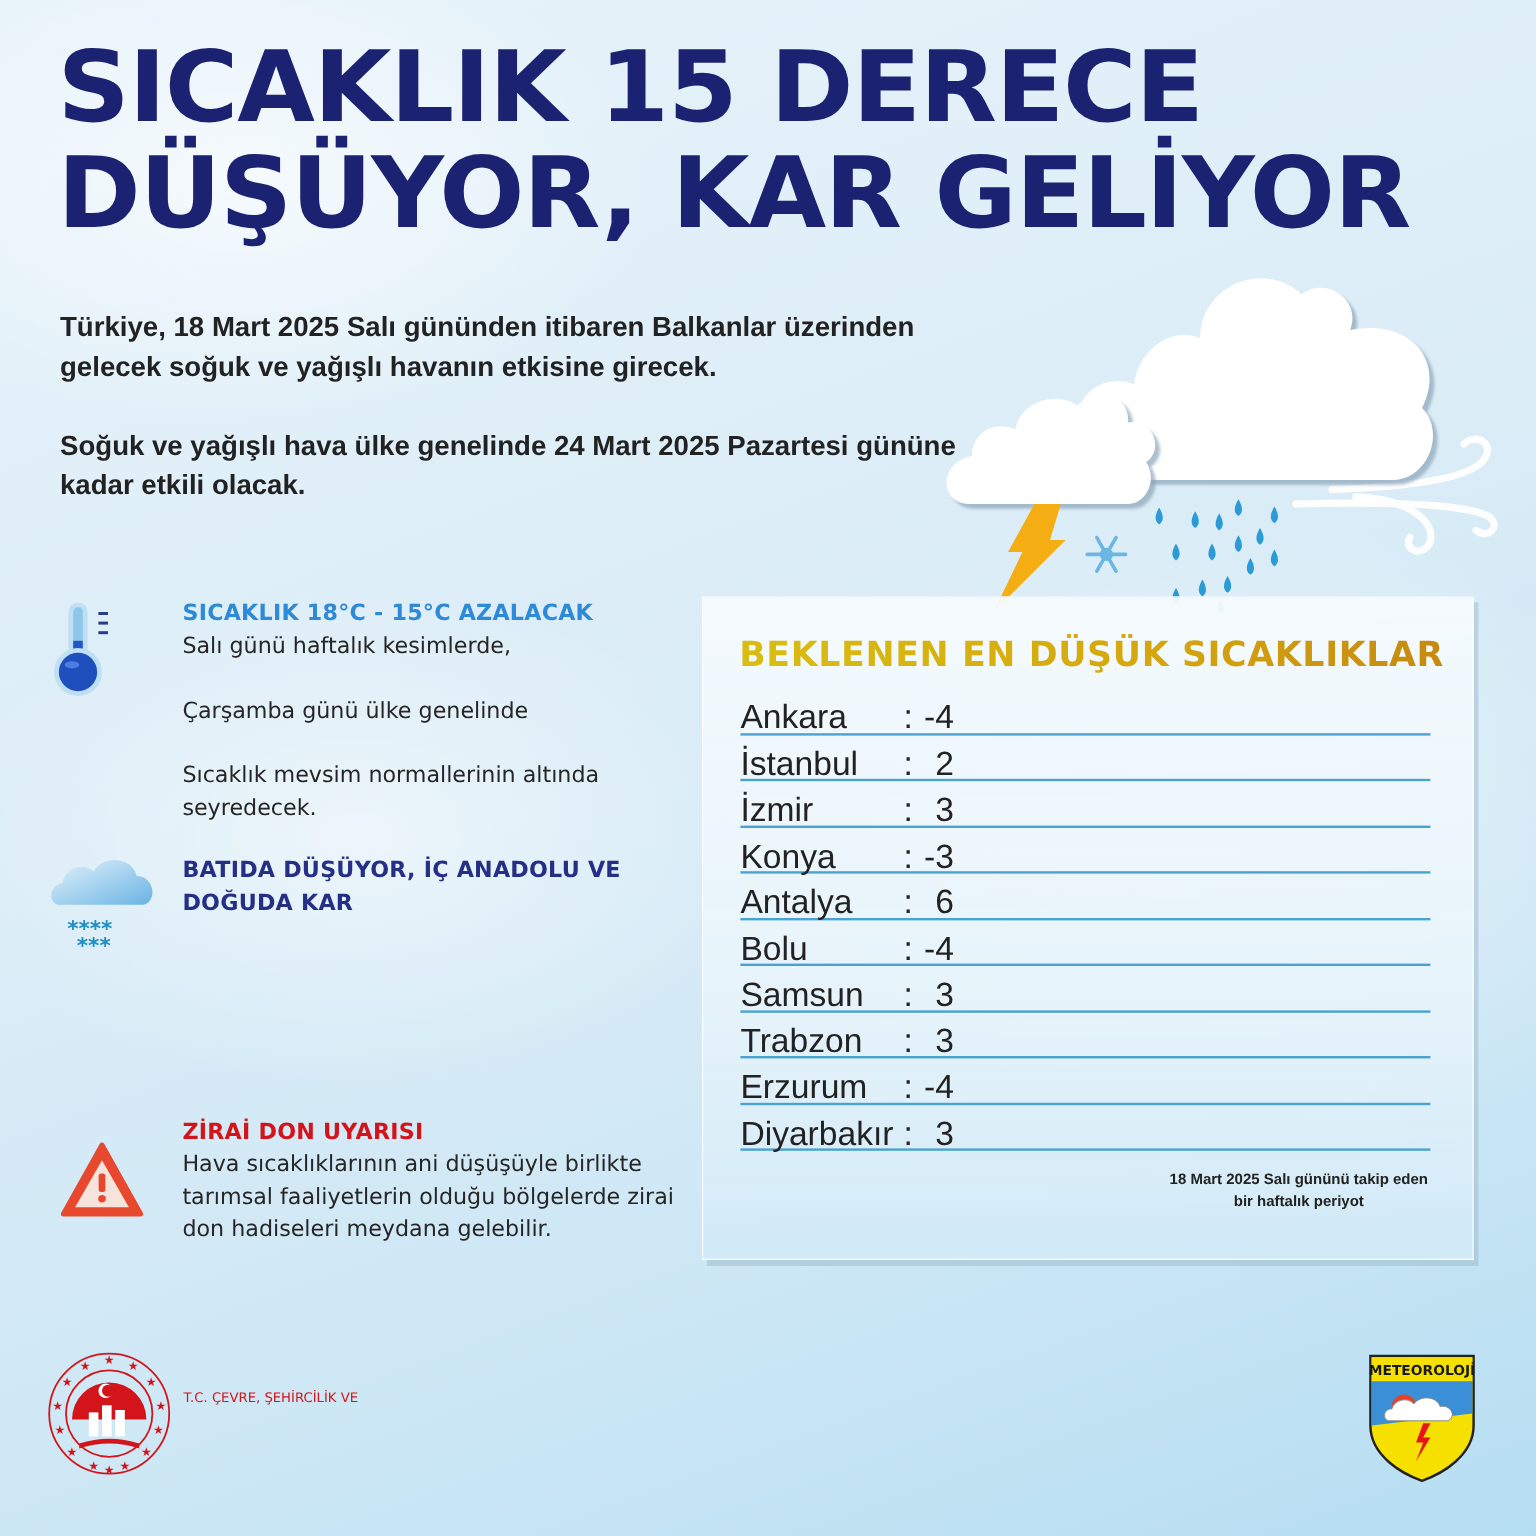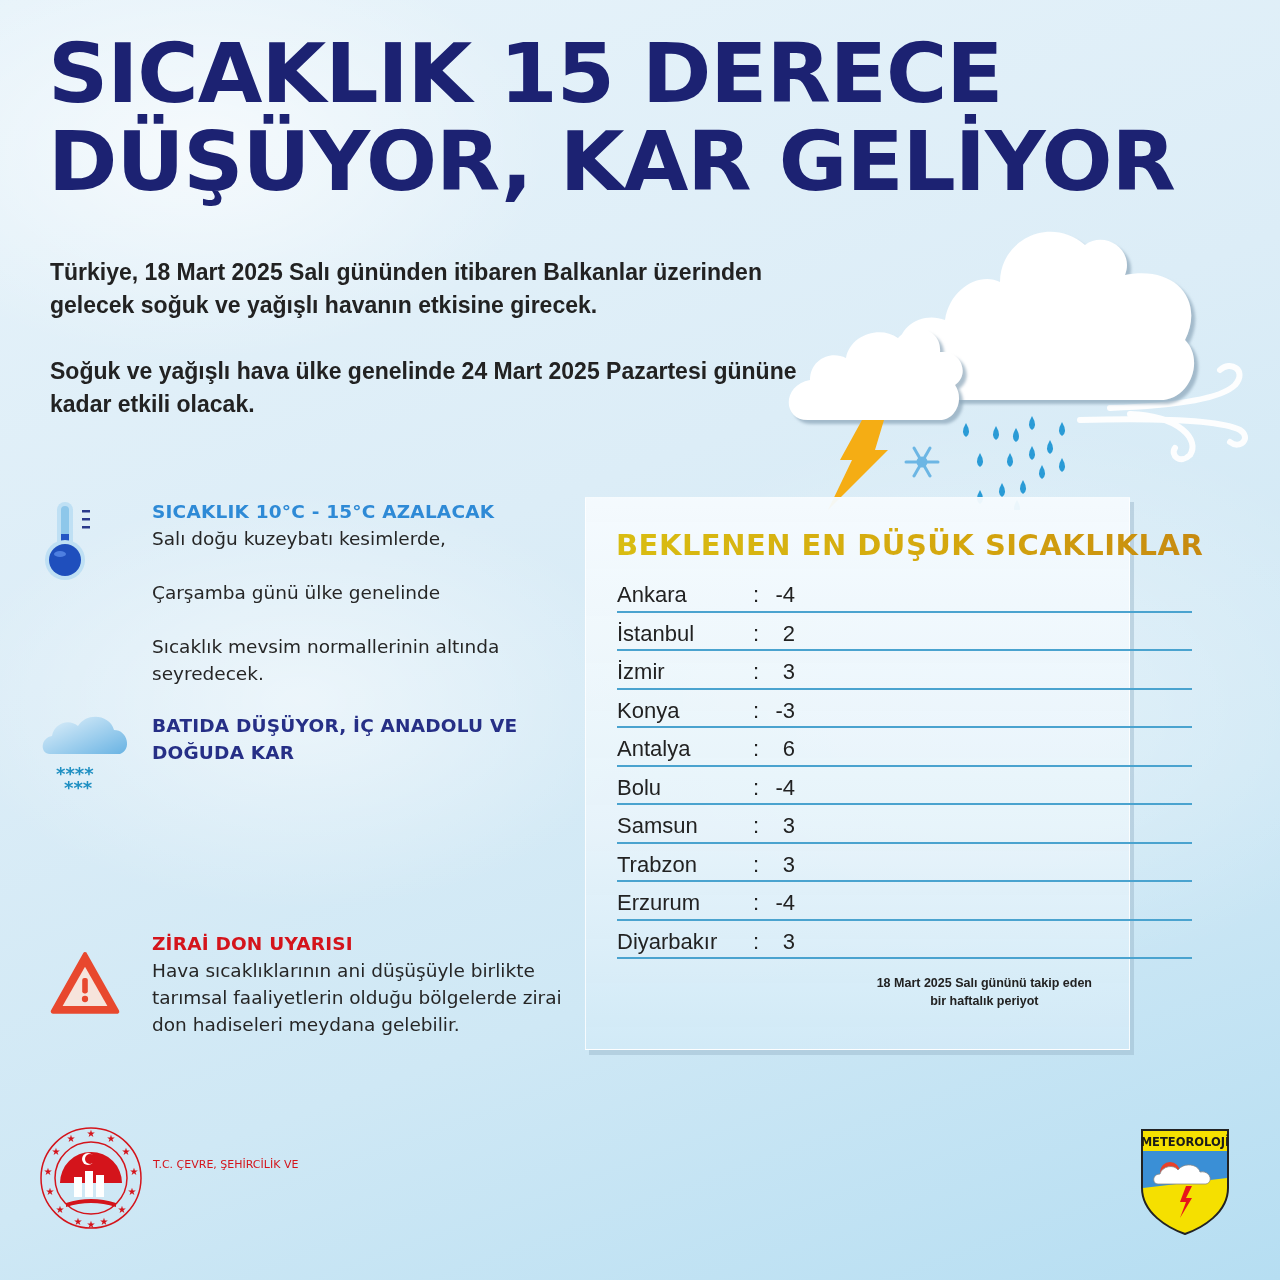--- a/index.html
+++ b/index.html
@@ -51,39 +51,39 @@
     font-size: 18.5px; line-height: 27px; color: #262626;
   }
   .section .gap { height: 27px; }
 
   .h-blue { color: #2e8ad6; }
   .h-navy { color: #262f86; }
   .h-red { color: #d4141b; }
 
   
   .panel {
-    left: 585px; top: 497px; width: 545px; height: 553px;
+    left: 585px; top: 497px; width: 643px; height: 553px;
     background: linear-gradient(180deg, rgba(246,251,254,0.95) 0%, rgba(232,244,251,0.92) 60%, rgba(210,234,247,0.9) 100%);
     box-shadow: 4px 5px 0 rgba(150,180,200,0.45);
     border: 1px solid rgba(255,255,255,0.8);
   }
   .panel-title {
     position: absolute; left: 30px; top: 30px; width: 590px;
     font-family: "DejaVu Sans", sans-serif; font-weight: bold;
     font-size: 29px; line-height: 34px; letter-spacing: 0.5px;
     white-space: nowrap;
     background: linear-gradient(90deg, #d9bd12 0%, #d4a60e 60%, #c68910 100%);
     -webkit-background-clip: text; background-clip: text;
     color: transparent;
   }
   .rows { position: absolute; left: 31px; top: 76px; width: 575px; }
   .row {
     position: relative; height: 38.5px;
     border-bottom: 2px solid #4aa3cf;
-    font-size: 22px; color: #222;
+    font-size: 28px; color: #222;
   }
   .row .city { position: absolute; left: 0; top: 8px; }
   .row .colon { position: absolute; left: 136px; top: 8px; }
   .row .val { position: absolute; left: 152px; top: 8px; width: 26px; text-align: right; }
   .note {
     position: absolute; right: 37px; top: 476px;
     text-align: center; font-size: 12.5px; line-height: 18px; font-weight: bold; color: #222;
   }
 
   
@@ -161,22 +161,22 @@
     <rect x="21" y="8" width="8" height="52" rx="4" fill="#8ec7ea"></rect>
     <rect x="21" y="36" width="8" height="30" fill="#2456c4"></rect>
     <circle cx="25" cy="62" r="20" fill="#bfe0f4"></circle>
     <circle cx="25" cy="62" r="16" fill="#1f4fbd"></circle>
     <ellipse cx="20" cy="56" rx="6" ry="3" fill="#4e7fe0"></ellipse>
     <rect x="42" y="12" width="8" height="2.5" fill="#2a3a8c"></rect>
     <rect x="42" y="20" width="8" height="2.5" fill="#2a3a8c"></rect>
     <rect x="42" y="28" width="8" height="2.5" fill="#2a3a8c"></rect>
   </svg>
   <div class="body">
-    <div class="head h-blue">SICAKLIK 10°C - 15°C AZALACAK</div>
-    <div class="txt">Salı doğu kuzeybatı kesimlerde,</div>
+    <div class="head h-blue">SICAKLIK 18°C - 15°C AZALACAK</div>
+    <div class="txt">Salı günü haftalık kesimlerde,</div>
     <div class="gap"></div>
     <div class="txt">Çarşamba günü ülke genelinde</div>
     <div class="gap"></div>
     <div class="txt">Sıcaklık mevsim normallerinin altında seyredecek.</div>
   </div>
 </div>
 
 <div class="abs section" style="top:712px; height:190px;">
   <svg class="icon" viewBox="0 0 100 100" style="top:0;">
     <defs>

